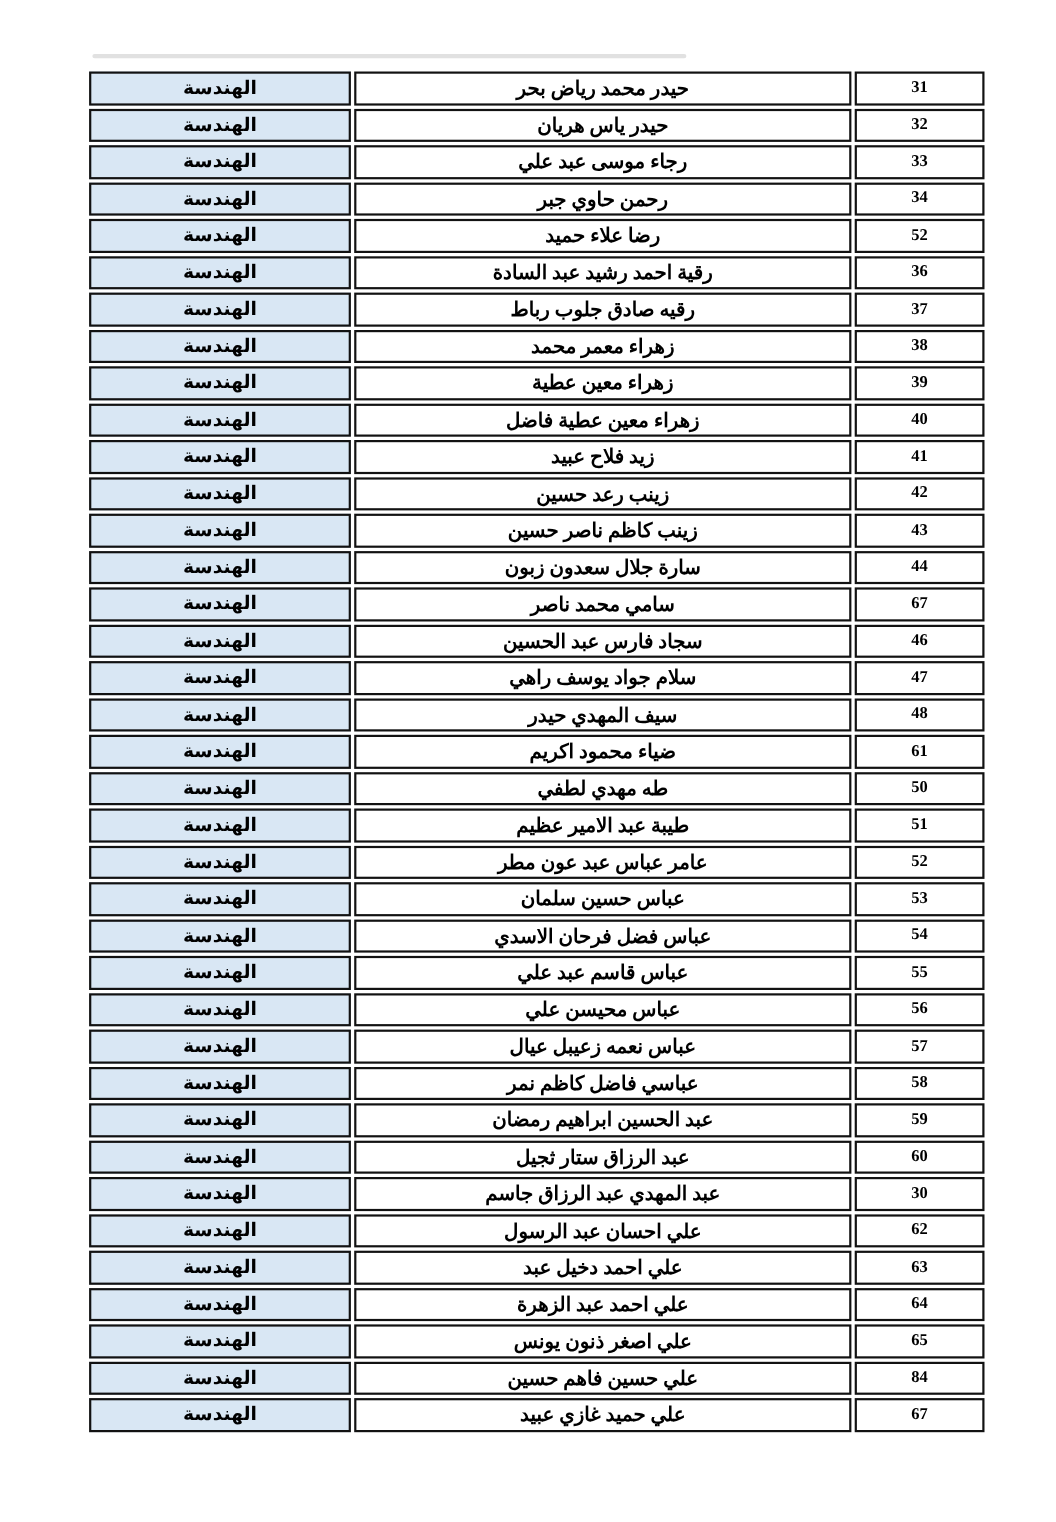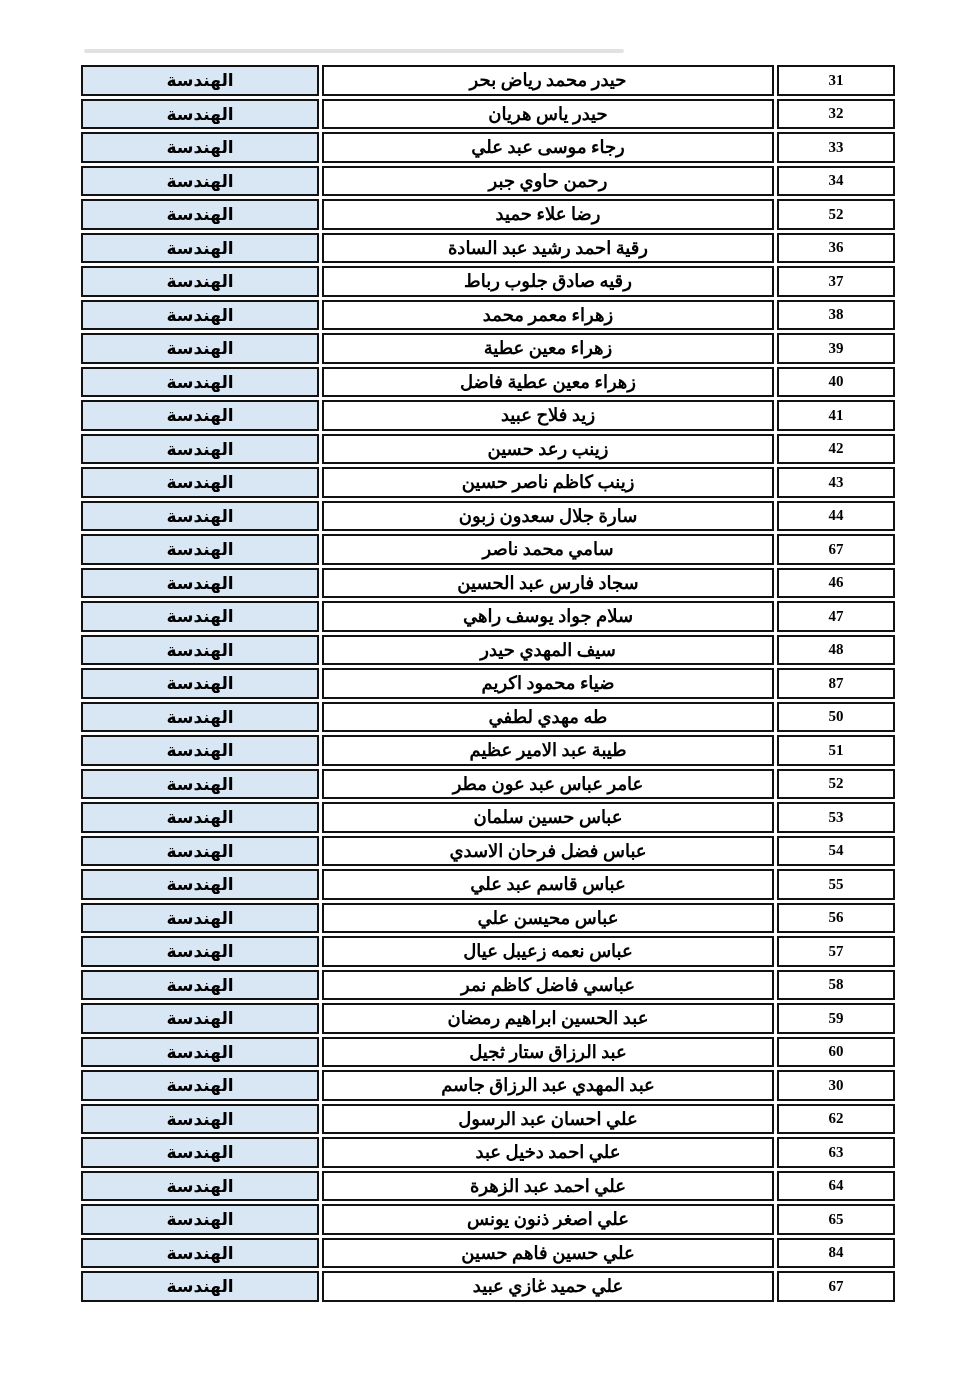--- a/index.html
+++ b/index.html
@@ -163,21 +163,21 @@
           <td class="num">47</td>
           <td class="name">سلام جواد يوسف راهي</td>
           <td class="dept">الهندسة</td>
         </tr>
         <tr>
           <td class="num">48</td>
           <td class="name">سيف المهدي حيدر</td>
           <td class="dept">الهندسة</td>
         </tr>
         <tr>
-          <td class="num">87</td>
+          <td class="num">61</td>
           <td class="name">ضياء محمود اكريم</td>
           <td class="dept">الهندسة</td>
         </tr>
         <tr>
           <td class="num">50</td>
           <td class="name">طه مهدي لطفي</td>
           <td class="dept">الهندسة</td>
         </tr>
         <tr>
           <td class="num">51</td>

